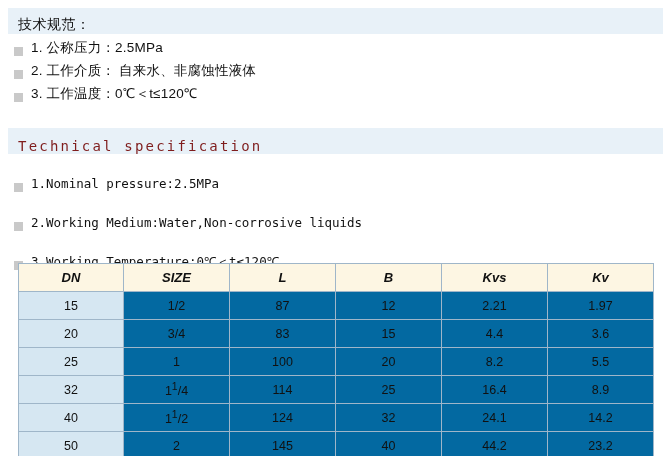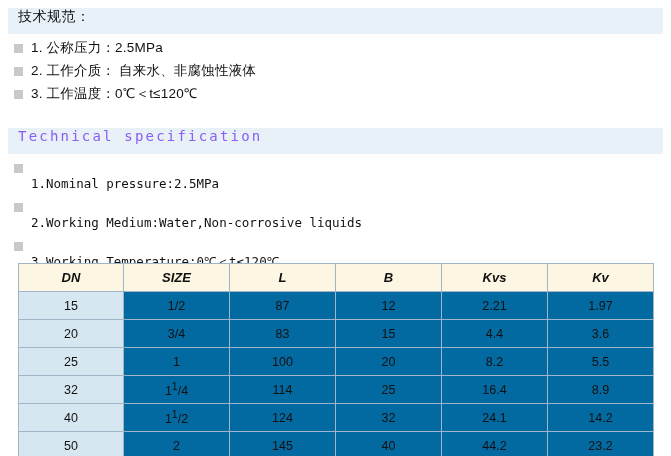--- a/index.html
+++ b/index.html
@@ -13,21 +13,21 @@
     font-family: "Liberation Sans", sans-serif;
     color: #1a1a1a;
     position: relative;
     overflow: hidden;
   }
 
   .section-header {
     position: absolute;
     background: #e8f1f8;
     display: flex;
-    align-items: flex-start;
+    align-items: flex-end;
     padding-left: 10px;
     box-sizing: border-box;
   }
   #cn-header {
     left: 8px;
     top: 8px;
     width: 655px;
     height: 26px;
   }
   #en-header {
@@ -36,35 +36,35 @@
     width: 655px;
     height: 26px;
   }
   .section-header .title-cn {
     font-size: 14px;
     color: #111111;
     letter-spacing: 0.5px;
   }
   .section-header .title-en {
     font-size: 14px;
-    color: #8b5cf6;
+    color: #7f1d1d;
     letter-spacing: 2.2px;
     font-family: "DejaVu Sans Mono", monospace;
   }
 
   .bullet-list {
     position: absolute;
     left: 14px;
   }
   #cn-list { top: 40px; }
   #en-list { top: 160px; }
 
   .bullet-item {
     display: flex;
-    align-items: flex-start;
+    align-items: flex-end;
     margin-bottom: 7px;
   }
   .bullet-box {
     width: 9px;
     height: 9px;
     background: #c9c9c9;
     margin-right: 8px;
     margin-top: 4px;
     flex: 0 0 auto;
   }

